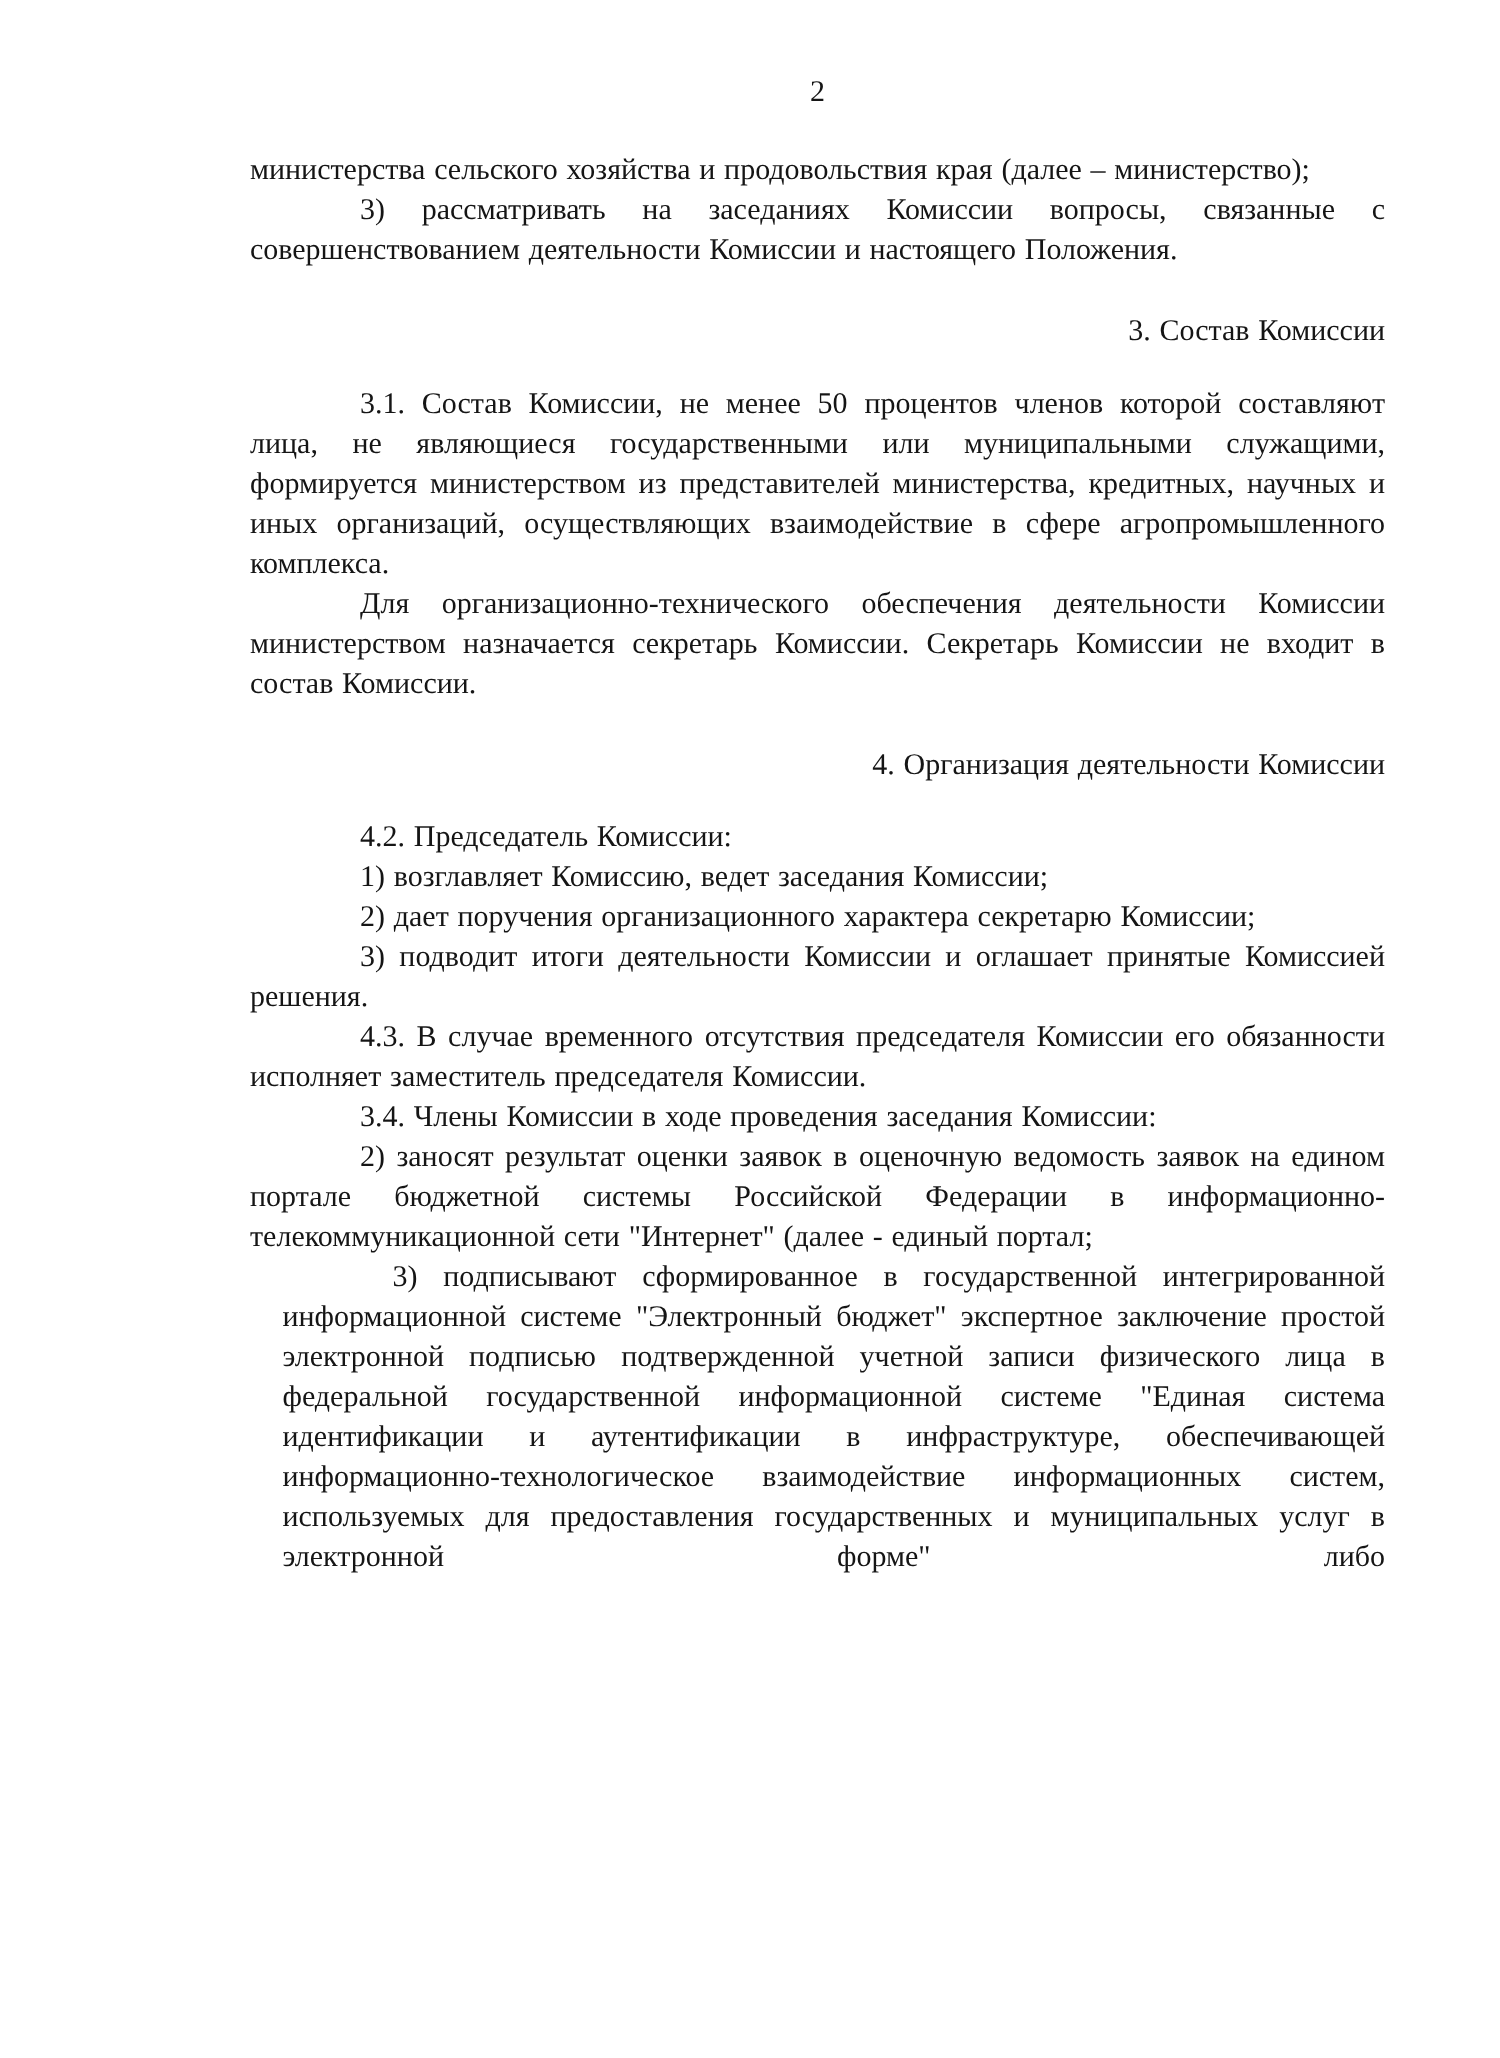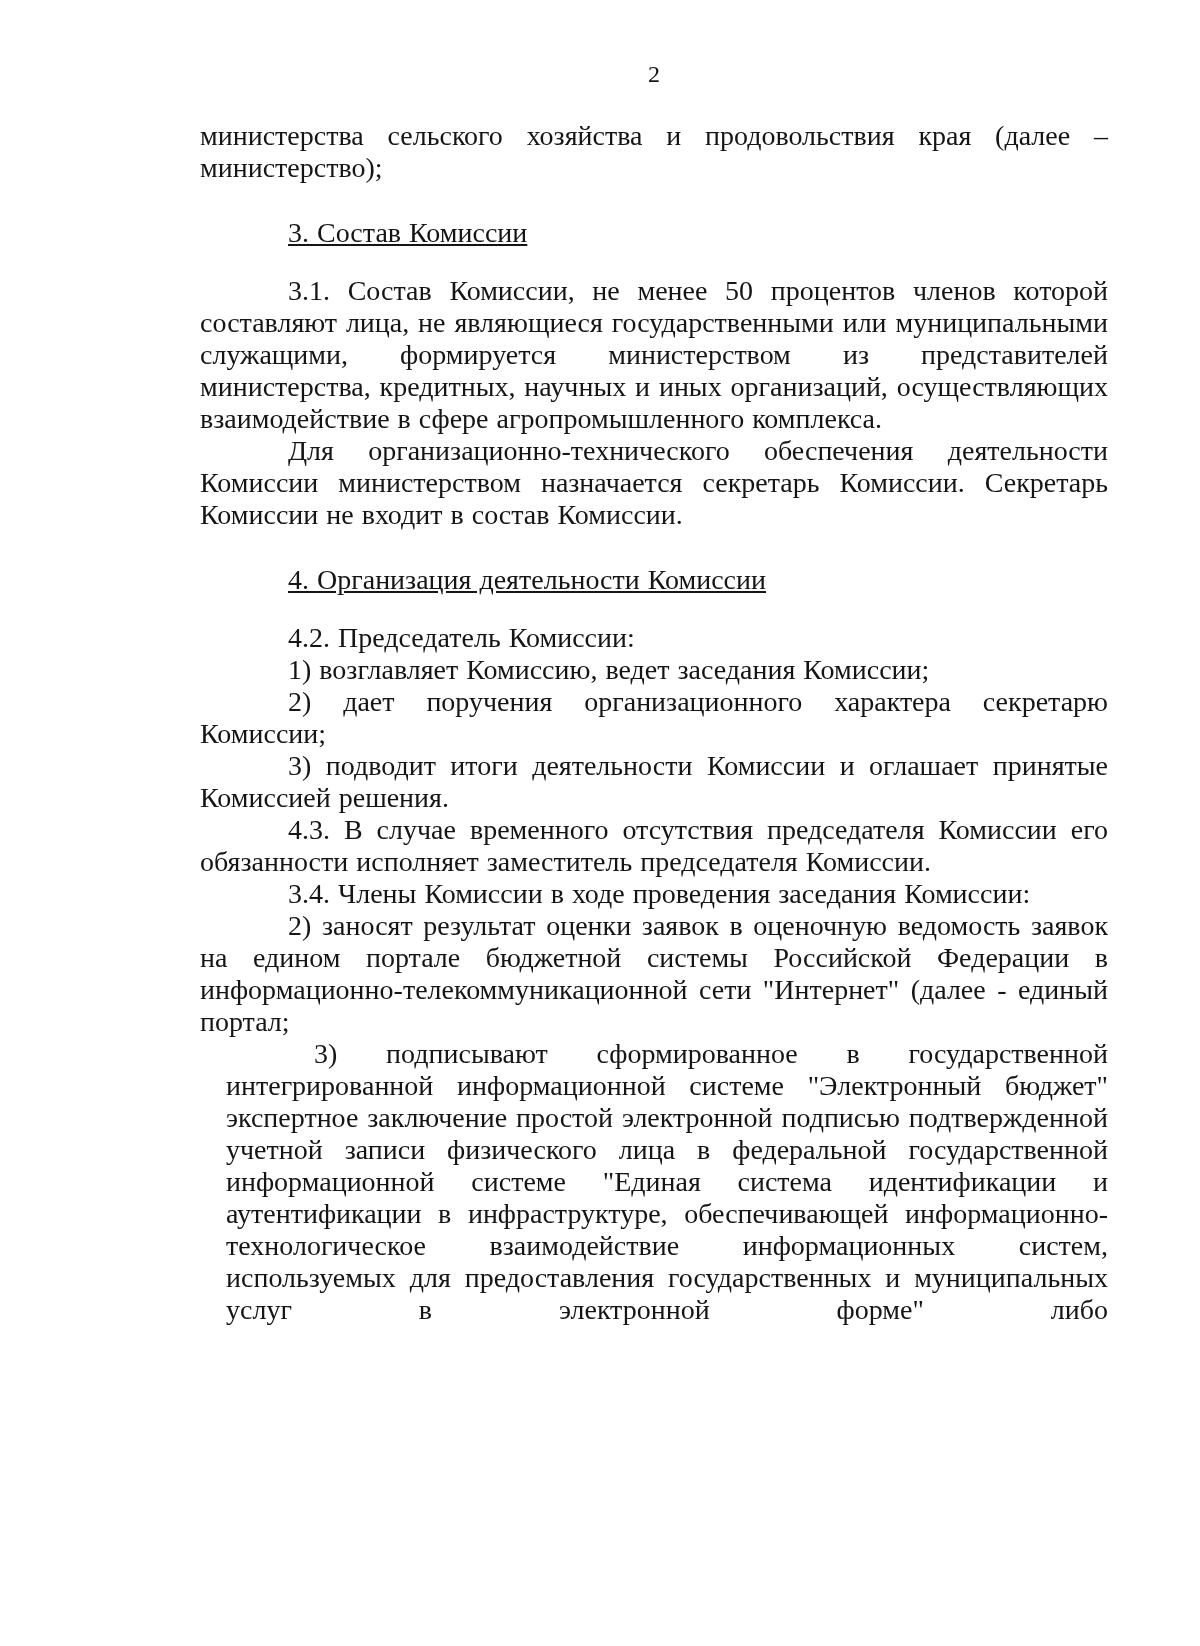--- a/index.html
+++ b/index.html
@@ -24,48 +24,48 @@
     width: 908px;
   }
   .page-number {
     text-align: center;
     font-size: 24px;
     line-height: 32px;
     margin: 0 0 30px 0;
   }
   .block {
     margin: 0;
-    font-size: 28px;
+    font-size: 24px;
     line-height: 32px;
     text-align: justify;
     text-indent: 88px;
     word-spacing: 1px;
   }
   .block.continuation {
     text-indent: 0;
   }
   .block.heading {
-    text-align: left;
+    text-align: right;
     margin: 33px 0 26px 0;
-    text-decoration: underline;
   }
   
   .block:last-child {
     text-align-last: justify;
     margin-left: 26px;
   }
 </style>
 </head>
 <body>
 
 <div class="page">
   <div class="column">
     <p class="page-number">2</p>
     <div id="doc-body">
         <p class="block continuation">министерства сельского хозяйства и продовольствия края (далее – министерство);</p>
+        <p class="block paragraph">3) рассматривать на заседаниях Комиссии вопросы, связанные с совершенствованием деятельности Комиссии и настоящего Положения.</p>
         <p class="block heading">3. Состав Комиссии</p>
         <p class="block paragraph">3.1. Состав Комиссии, не менее 50 процентов членов которой составляют лица, не являющиеся государственными или муниципальными служащими, формируется министерством из представителей министерства, кредитных, научных и иных организаций, осуществляющих взаимодействие в сфере агропромышленного комплекса.</p>
         <p class="block paragraph">Для организационно-технического обеспечения деятельности Комиссии министерством назначается секретарь Комиссии. Секретарь Комиссии не входит в состав Комиссии.</p>
         <p class="block heading">4. Организация деятельности Комиссии</p>
         <p class="block paragraph">4.2. Председатель Комиссии:</p>
         <p class="block paragraph">1) возглавляет Комиссию, ведет заседания Комиссии;</p>
         <p class="block paragraph">2) дает поручения организационного характера секретарю Комиссии;</p>
         <p class="block paragraph">3) подводит итоги деятельности Комиссии и оглашает принятые Комиссией решения.</p>
         <p class="block paragraph">4.3. В случае временного отсутствия председателя Комиссии его обязанности исполняет заместитель председателя Комиссии.</p>
         <p class="block paragraph">3.4. Члены Комиссии в ходе проведения заседания Комиссии:</p>

